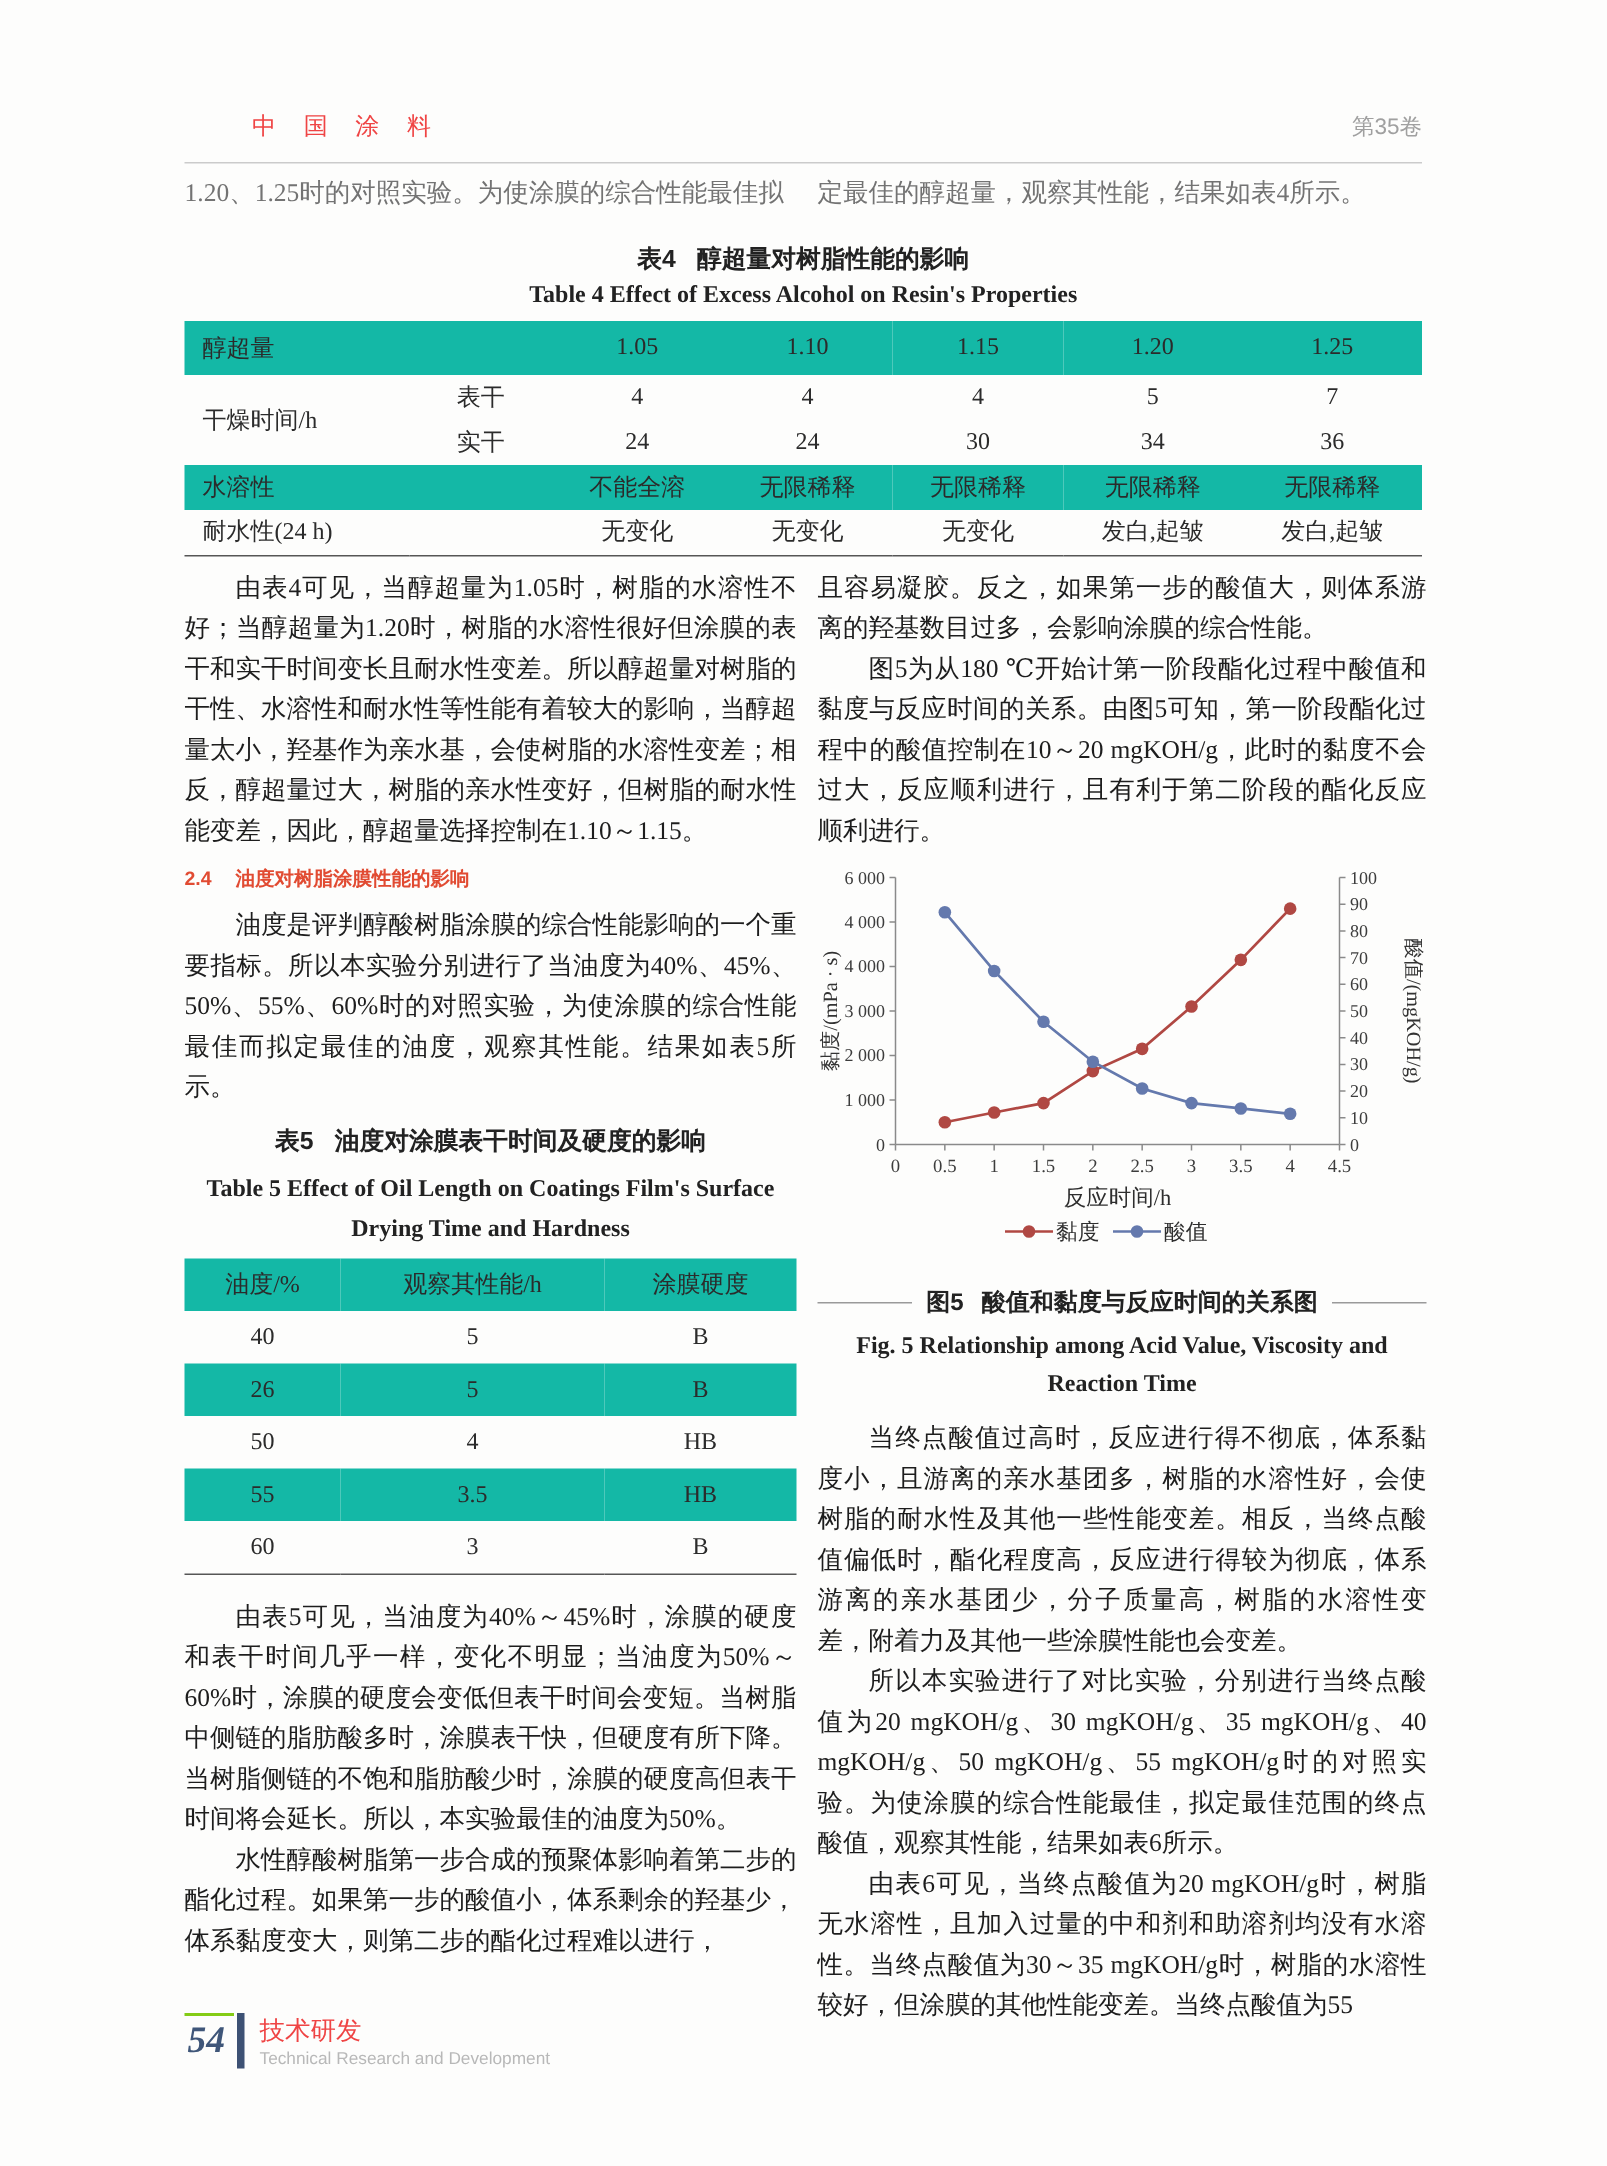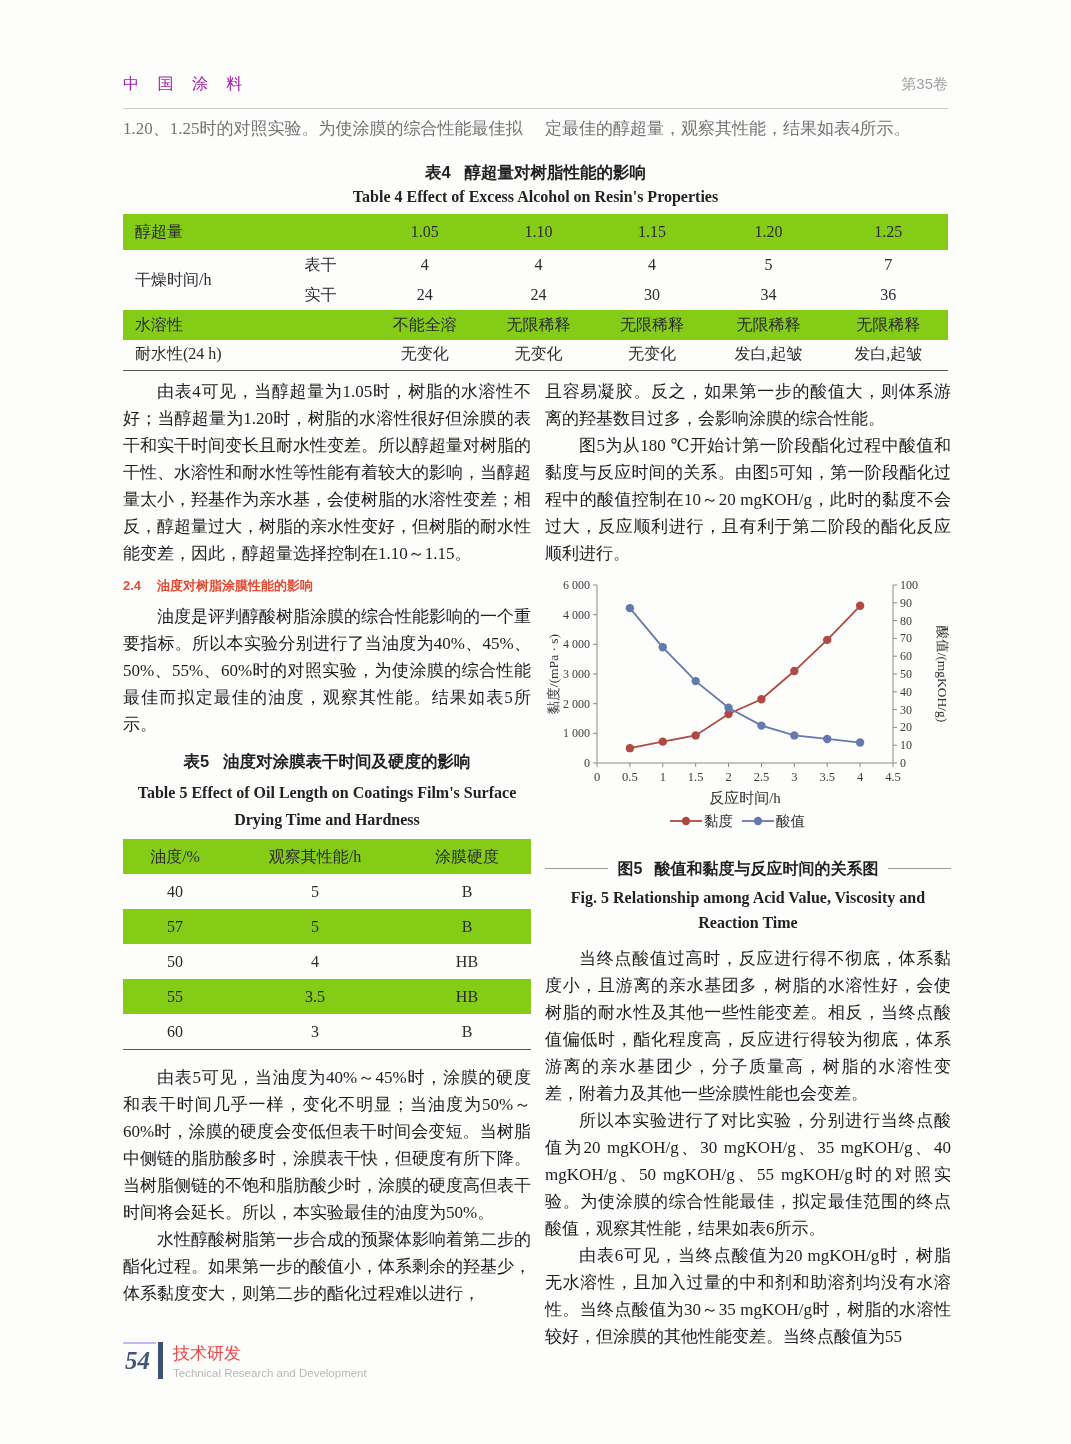--- a/index.html
+++ b/index.html
@@ -1,21 +1,21 @@
 <!DOCTYPE html>
 <html><head>
 <meta charset="utf-8">
 <style>
   * { margin:0; padding:0; box-sizing:border-box; }
   body { background:#e8e8e8; font-family:"Liberation Serif","DejaVu Serif",serif; }
   .page { position:relative; width:1071px; height:1444px; background:#fdfdfc; margin:0 auto; overflow:hidden; }
 
   
   .hdr { position:absolute; left:123px; right:123px; top:74px; display:flex; justify-content:space-between; align-items:baseline; }
-  .hdr .journal { color:#a21caf; font-size:16px; letter-spacing:7px; font-family:"Liberation Sans",sans-serif; }
+  .hdr .journal { color:#ef4444; font-size:16px; letter-spacing:7px; font-family:"Liberation Sans",sans-serif;margin-left:45px; }
   .hdr .volume  { color:#a0a0a0; font-size:15px; font-family:"Liberation Sans",sans-serif; }
   .hdr-rule { position:absolute; left:123px; right:123px; top:108px; border-top:1.5px solid #cbcbcb; }
 
   
   .bodytext { font-size:17px; line-height:27px; text-align:justify; color:#1d1d1d; }
   .para { text-indent:2em; }
   .para.noindent { text-indent:0; }
   .introline { position:absolute; top:117px; width:408px; font-size:17px; color:#737373; }
 
   .colL { position:absolute; left:123px; top:378px; width:408px; }
@@ -24,21 +24,21 @@
   .sect-h { color:#e14b32; font-family:"Liberation Sans",sans-serif; font-weight:bold; font-size:13px; margin:5px 0 4px; }
   .sect-h .num { margin-right:16px; }
 
   
   .t4-block { position:absolute; left:123px; right:123px; top:162px; }
   .tbl-title-cn { text-align:center; font-family:"Liberation Sans",sans-serif; font-weight:bold; font-size:16.5px; color:#222; }
   .tbl-title-cn .tno { margin-right:14px; }
   .tbl-title-en { text-align:center; font-weight:bold; font-size:16px; color:#222; margin-top:4px; }
   table { border-collapse:collapse; width:100%; font-size:16px; color:#2b2b2b; }
   td, th { font-weight:normal; text-align:center; padding:4px 6px; }
-  .salmon { background:#84cc16; }
+  .salmon { background:#14b8a6; }
   .t4 { margin-top:8px; }
   .t4 td { height:30px; }
   .t4 tr.hrow td { height:36px; }
   .t4 td.lbl { text-align:left; padding-left:12px; }
   .t4 tr.last td, .t5 tr.lastrow td { border-bottom:1.5px solid #565656; }
   .t5 { margin-top:6px; }
   .t5 td { height:31px; }
   .t5-titles { margin-top:10px; }
 
   
@@ -46,21 +46,21 @@
   .fig-caption-cn { display:flex; align-items:center; gap:10px; margin-top:12px; }
   .fig-caption-cn .rule { flex:1; border-top:1.5px solid #9a9a9a; height:0; }
   .fig-caption-cn .cap { font-family:"Liberation Sans",sans-serif; font-weight:bold; font-size:16px; color:#222; white-space:nowrap; }
   .fig-caption-cn .cap .fno { margin-right:12px; }
   .fig-caption-en { text-align:center; font-weight:bold; font-size:16px; color:#222; line-height:25px; margin-top:3px; }
 
   svg text { font-family:"Liberation Serif","DejaVu Serif",serif; }
 
   
   .footer { position:absolute; left:123px; top:1342px; display:flex; align-items:stretch; }
-  .pnum-wrap { border-top:2px solid #c4b5fd; padding:3px 6px 0 2px; }
+  .pnum-wrap { border-top:2px solid #84cc16; padding:3px 6px 0 2px; }
   .pnum { font-style:italic; font-weight:bold; font-size:25px; color:#3f5679; }
   .vbar { width:5px; background:#3d5174; margin:0 10px 0 2px; }
   .ftxt { display:flex; flex-direction:column; justify-content:center; }
   .ftxt .cn { font-size:17px; color:#ef4444; font-family:"Liberation Sans",sans-serif; }
   .ftxt .en { font-size:11.5px; color:#b8b8b8; font-family:"Liberation Sans",sans-serif; margin-top:2px; }
 </style>
 </head>
 <body>
 
 <div class="page">
@@ -155,21 +155,21 @@
             <td>油度/%</td>
             <td>观察其性能/h</td>
             <td>涂膜硬度</td>
           </tr>
           <tr>
             <td>40</td>
             <td>5</td>
             <td>B</td>
           </tr>
           <tr class="salmon">
-            <td>57</td>
+            <td>26</td>
             <td>5</td>
             <td>B</td>
           </tr>
           <tr>
             <td>50</td>
             <td>4</td>
             <td>HB</td>
           </tr>
           <tr class="salmon">
             <td>55</td>

